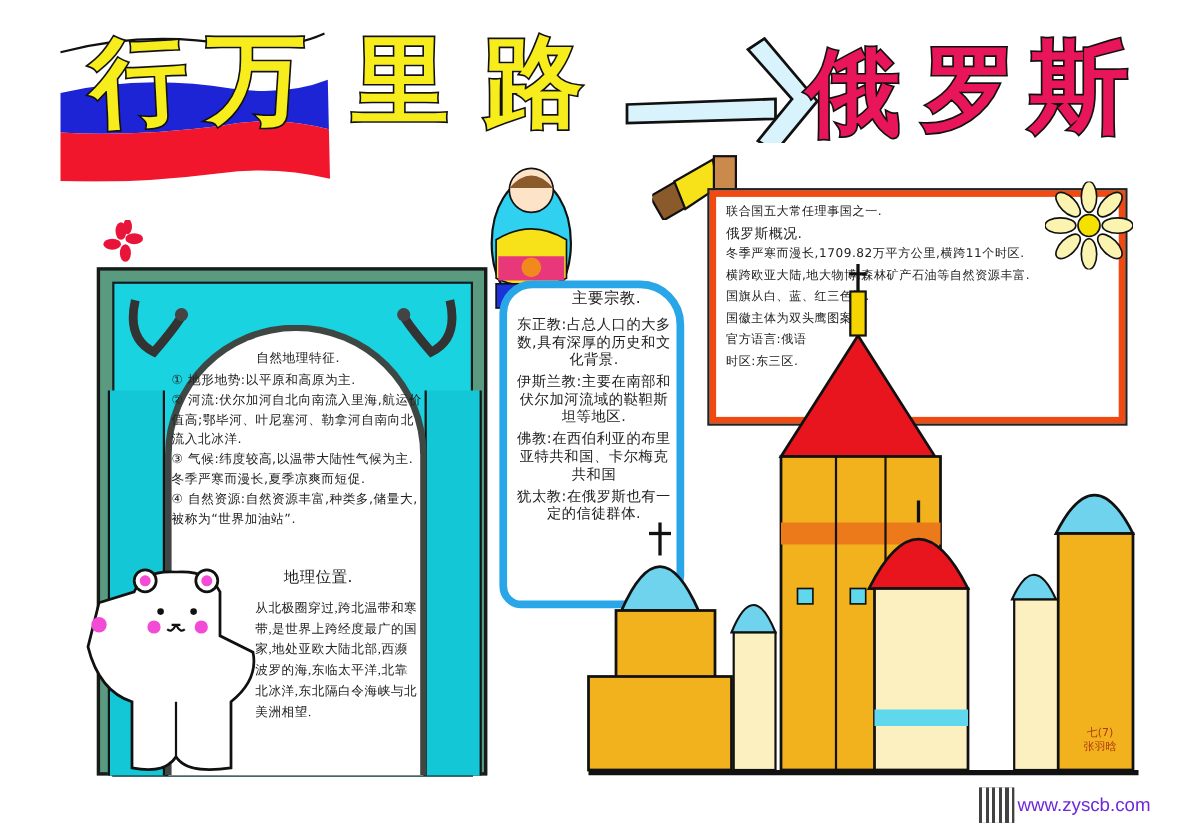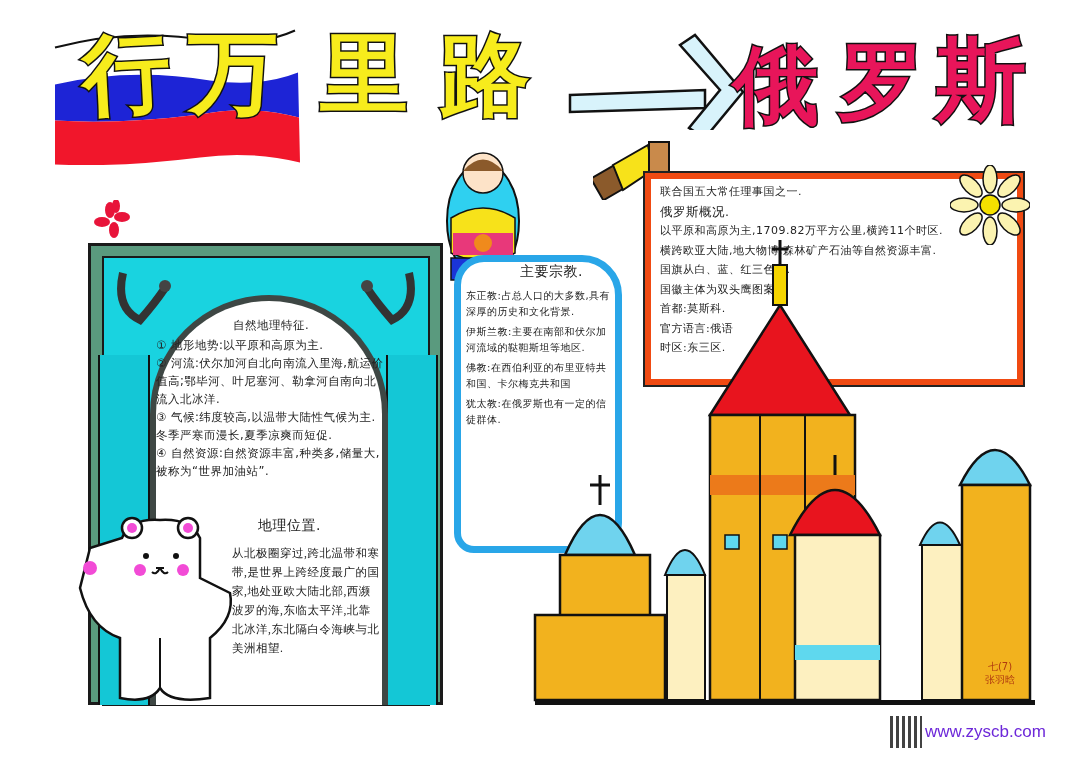--- a/index.html
+++ b/index.html
@@ -112,36 +112,35 @@
 </svg>
 
 <svg class="abs" viewBox="0 0 80 60" style="left:593px;top:140px;width:80px;height:60px;">
   <rect x="2" y="30" width="28" height="25" fill="#8b5a2b" stroke="#111" stroke-width="2" transform="rotate(-30 16 42)"></rect>
   <path d="M20,25 L55,5 L60,30 L30,50 Z" fill="#f7e21a" stroke="#111" stroke-width="2"></path>
   <rect x="56" y="2" width="20" height="30" fill="#c98a4b" stroke="#111" stroke-width="2"></rect>
 </svg>
 
 <div class="abs scroll"></div>
 <div class="abs hand" style="left:520px;top:262px;font-size:14px;">主要宗教.</div>
-<div class="abs hand" style="left:466px;top:288px;width:148px;font-size:10px;line-height:16px;">
+<div class="abs hand" style="left:466px;top:288px;width:148px;font-size:13px;line-height:16px;text-align:center;">
   <div style="margin-bottom:4px;"><span>东正教:</span><span>占总人口的大多数,具有深厚的历史和文化背景.</span></div>
   <div style="margin-bottom:4px;"><span>伊斯兰教:</span><span>主要在南部和伏尔加河流域的鞑靼斯坦等地区.</span></div>
   <div style="margin-bottom:4px;"><span>佛教:</span><span>在西伯利亚的布里亚特共和国、卡尔梅克共和国</span></div>
   <div><span>犹太教:</span><span>在俄罗斯也有一定的信徒群体.</span></div>
 </div>
 
 <div class="abs overview"></div>
 <div class="abs hand" style="left:660px;top:182px;width:340px;font-size:11px;line-height:19.5px;">
   <div>联合国五大常任理事国之一.</div>
   <div style="font-size:12.5px;">俄罗斯概况.</div>
-  <div>以平原和高原为主,1709.82万平方公里,横跨11个时区.</div>
+  <div>冬季严寒而漫长,1709.82万平方公里,横跨11个时区.</div>
   <div>横跨欧亚大陆,地大物博,森林矿产石油等自然资源丰富.</div>
   <div>国旗从白、蓝、红三色旗.</div>
   <div>国徽主体为双头鹰图案.</div>
-  <div>首都:莫斯科.</div>
   <div>官方语言:俄语</div>
   <div>时区:东三区.</div>
 </div>
 
 <svg class="abs" viewBox="0 0 80 80" style="left:950px;top:165px;width:80px;height:80px;">
   <g fill="#fbf3b0" stroke="#111" stroke-width="1.5">
     <ellipse cx="40" cy="14" rx="7" ry="14"></ellipse>
     <ellipse cx="40" cy="66" rx="7" ry="14"></ellipse>
     <ellipse cx="14" cy="40" rx="14" ry="7"></ellipse>
     <ellipse cx="66" cy="40" rx="14" ry="7"></ellipse>

